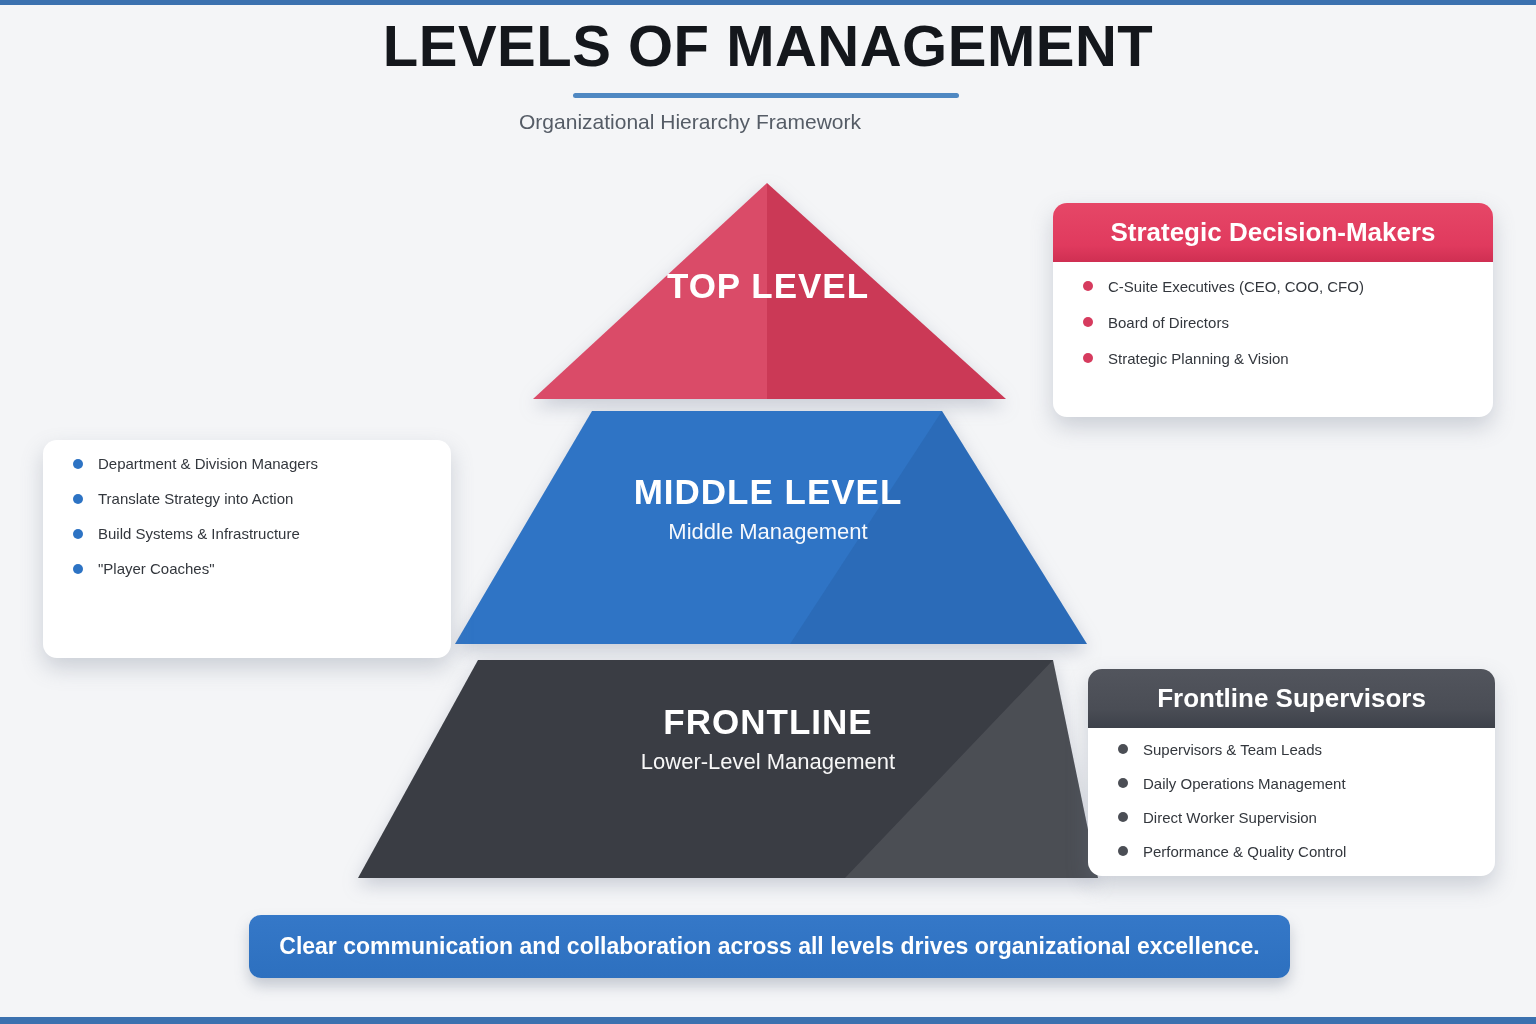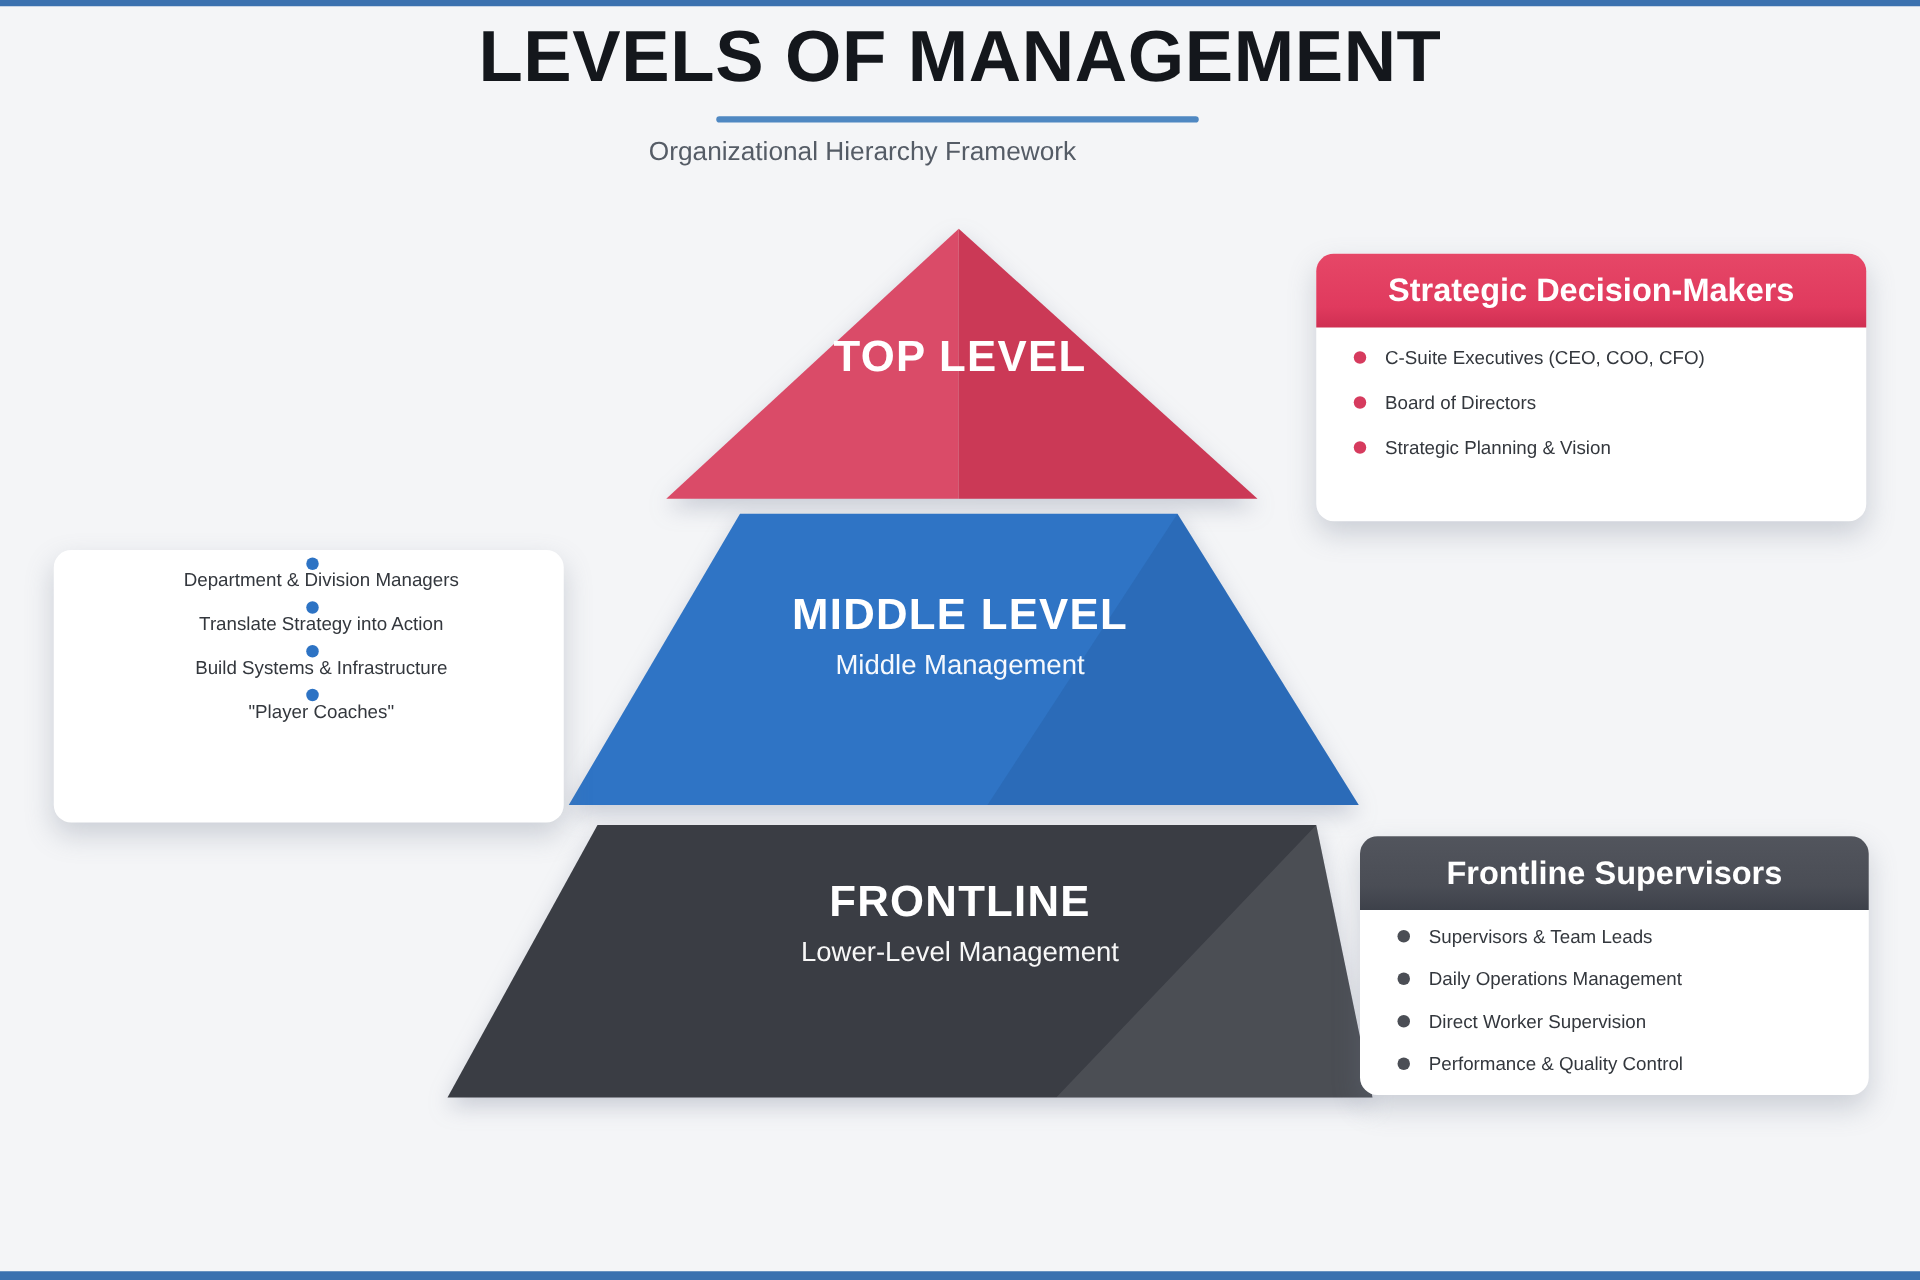--- a/index.html
+++ b/index.html
@@ -51,21 +51,21 @@
 
   .card.strategic{left:1053px;top:203px;width:440px;height:214px;}
   .card.strategic .card-header{height:59px;font-size:26px;
     background:linear-gradient(180deg,#e64767 0%,#e03a5e 72%,#cf2f52 100%);}
   .card.strategic li{height:36px;}
   .card.strategic .dot{background:#d63b5e;}
 
   .card.crucial{left:43px;top:440px;width:408px;height:218px;}
   .card.crucial .card-header{height:58px;font-size:26px;
     background:linear-gradient(180deg,#3a7ecb 0%,#2e73c3 70%,#2767ae 100%);}
-  .card.crucial li{height:35px;flex-direction:column;}
+  .card.crucial li{height:35px;}
   .card.crucial .dot{background:#2d73c4;}
 
   .card.frontline{left:1088px;top:669px;width:407px;height:207px;}
   .card.frontline .card-header{height:59px;font-size:26px;
     background:linear-gradient(180deg,#52555d 0%,#4a4d55 68%,#3d414a 100%);}
   .card.frontline ul{padding-top:4px;}
   .card.frontline li{height:34px;}
   .card.frontline .dot{background:#4b4e55;}
 
   .banner{
@@ -168,16 +168,19 @@
         <span class="dot"></span>
         <span class="item-text">Direct Worker Supervision</span>
       </li>
       <li>
         <span class="dot"></span>
         <span class="item-text">Performance &amp; Quality Control</span>
       </li>
     </ul>
   </div>
 
+  <div class="banner">
+    <span>Clear communication and collaboration across all levels drives organizational excellence.</span>
+  </div>
 
   <div class="edge-bar bottom"></div>
 
 </div>
 
 </body></html>

